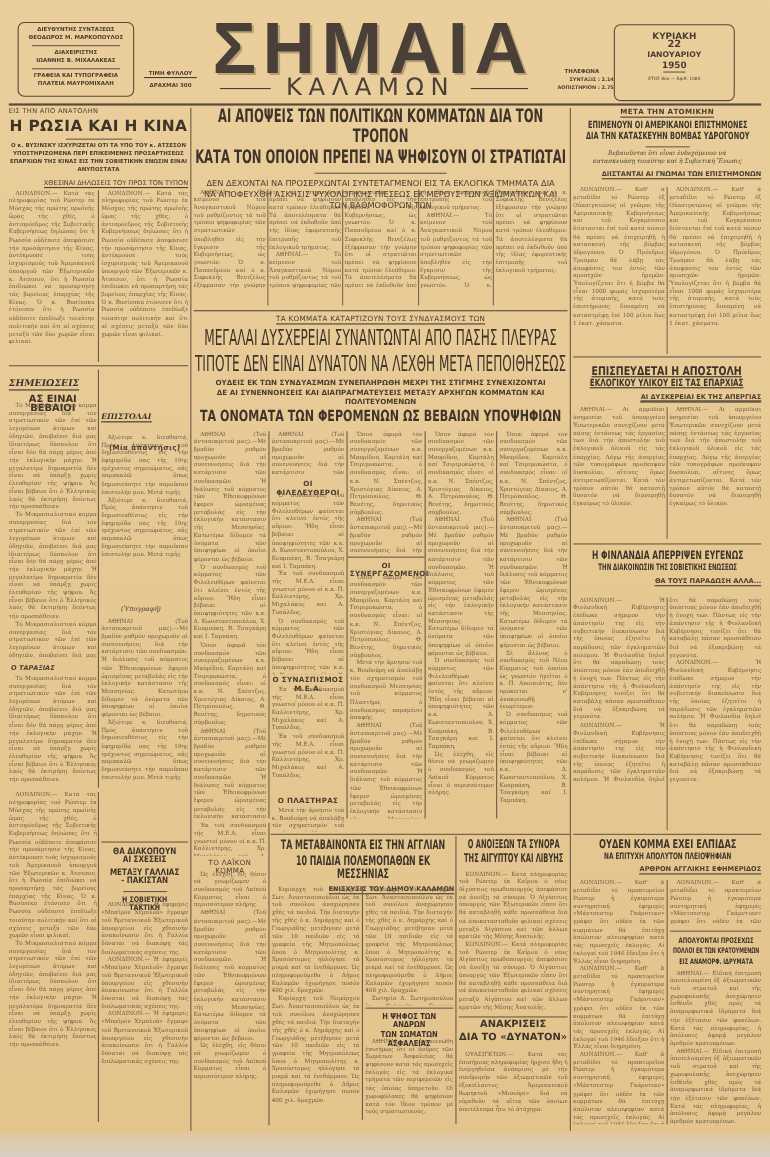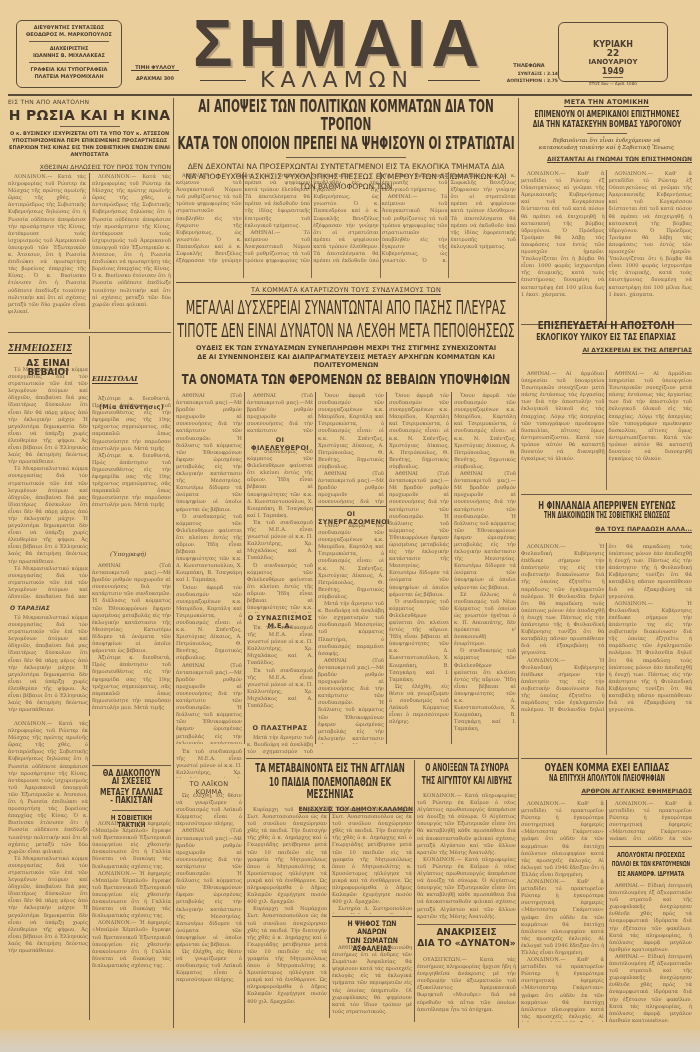--- a/index.html
+++ b/index.html
@@ -96,25 +96,25 @@
 
 <div class="abs title-main" style="left:185px;top:10px;width:300px;">ΣΗΜΑΙΑ</div>
 <div class="hrule" style="left:200px;top:80px;width:46px;background:#4a4038;"></div>
 <div class="abs title-sub" style="left:248px;top:69px;width:178px;">ΚΑΛΑΜΩΝ</div>
 <div class="hrule" style="left:428px;top:80px;width:52px;background:#4a4038;"></div>
 
 <div class="abs small-label" style="left:505px;top:62px;width:48px;text-align:center;">ΤΗΛΕΦΩΝΑ</div>
 <div class="abs small-label" style="left:500px;top:71px;width:58px;text-align:right;font-size:4.5px;">ΣΥΝΤΑΞΙΣ : 2.14</div>
 <div class="abs small-label" style="left:494px;top:78px;width:64px;text-align:right;font-size:4.5px;">ΑΟΠΙΣΤΗΡΙΟΝ : 2.75</div>
 
-<div class="abs infobox" style="left:558px;top:22px;width:110px;height:60px;font-size:7px;line-height:9px;padding-top:17px;">
+<div class="abs infobox" style="left:558px;top:22px;width:110px;height:70px;font-size:7px;line-height:9px;padding-top:5px;">
   <div style="font-size:8px;">ΚΥΡΙΑΚΗ</div>
   <div style="font-size:9px;">22</div>
   <div>ΙΑΝΟΥΑΡΙΟΥ</div>
-  <div style="font-size:8px;">1949</div>
+  <div style="font-size:8px;">1950</div>
   <div class="sep" style="margin:1px 42px;"></div>
   <div style="font-size:4px;font-weight:normal;">ΕΤΟΣ 8ον — Άριθ. 1080</div>
 </div>
 
 <div class="rule" style="left:8px;top:94px;width:684px;height:2px;"></div>
 
 <div class="vrule" style="left:173px;top:98px;height:930px;"></div>
 <div class="vrule" style="left:518px;top:98px;height:930px;"></div>
 
 <div class="abs" style="left:8px;top:98px;width:163px;">
@@ -322,21 +322,21 @@
   <div class="hrule" style="position:relative;width:40px;margin:3px auto;"></div>
   <div class="sub" style="font-family:'DejaVu Serif',serif;font-weight:normal;font-style:italic;font-size:5.5px;line-height:7.5px;padding:0 14px;">Βεβαιοῦνται ὅτι εἶναι ἐνδεχόμενον νά κατασκευάσῃ τοιαύτην καί ἡ Σοβιετική Ἕνωσις</div>
   <div class="byline" style="margin-top:3px;font-size:6px;"><span>ΔΙΙΣΤΑΝΤΑΙ ΑΙ ΓΝΩΜΑΙ ΤΩΝ ΕΠΙΣΤΗΜΟΝΩΝ</span></div>
 </div>
 <div class="col" style="left:521px;top:170px;width:171px;height:152px;column-count:2;column-gap:4px;column-rule:1px solid #6b5a48;">
   <p>ΛΟΝΔΙΝΟΝ.— Καθ' ἃ μεταδίδει τό Ρώυτερ ἐξ Οὐασιγκτώνος αἱ γνῶμαι τῆς Ἀμερικανικῆς Κυβερνήσεως καί τοῦ Κογκρέσσου διίστανται ἐπί τοῦ κατά πόσον θά πρέπει νά ἐπιχειρηθῇ ἡ κατασκευή τῆς βόμβας ὑδρογόνου. Ὁ Πρόεδρος Τρούμαν θά λάβῃ τάς ἀποφάσεις του ἐντός τῶν προσεχῶν ἡμερῶν. Ὑπολογίζεται ὅτι ἡ βόμβα θά εἶναι 1000 φοράς ἰσχυροτέρα τῆς ἀτομικῆς, κατά τούς ἐπιστήμονας δυναμένη νά καταστρέψῃ ἐπί 100 μίλια ἕως 1 ἑκατ. χάσματα.</p>
   <p>ΛΟΝΔΙΝΟΝ.— Καθ' ἃ μεταδίδει τό Ρώυτερ ἐξ Οὐασιγκτώνος αἱ γνῶμαι τῆς Ἀμερικανικῆς Κυβερνήσεως καί τοῦ Κογκρέσσου διίστανται ἐπί τοῦ κατά πόσον θά πρέπει νά ἐπιχειρηθῇ ἡ κατασκευή τῆς βόμβας ὑδρογόνου. Ὁ Πρόεδρος Τρούμαν θά λάβῃ τάς ἀποφάσεις του ἐντός τῶν προσεχῶν ἡμερῶν. Ὑπολογίζεται ὅτι ἡ βόμβα θά εἶναι 1000 φοράς ἰσχυροτέρα τῆς ἀτομικῆς, κατά τούς ἐπιστήμονας δυναμένη νά καταστρέψῃ ἐπί 100 μίλια ἕως 1 ἑκατ. χάσματα.</p>
 </div>
 
 <div class="hrule" style="left:521px;top:324px;width:171px;"></div>
-<div class="abs" style="left:521px;top:320px;width:171px;">
+<div class="abs" style="left:521px;top:332px;width:171px;text-decoration:underline;">
   <div class="hl" style="font-size:11px;transform:scaleX(0.78);width:220px;margin-left:-25px;">ΕΠΙΣΠΕΥΔΕΤΑΙ Η ΑΠΟΣΤΟΛΗ</div>
   <div class="hl" style="font-size:9px;transform:scaleX(0.72);width:238px;margin-left:-34px;margin-top:1px;">ΕΚΛΟΓΙΚΟΥ ΥΛΙΚΟΥ ΕΙΣ ΤΑΣ ΕΠΑΡΧΙΑΣ</div>
   <div class="byline" style="margin-top:4px;font-size:6px;"><span>ΑΙ ΔΥΣΚΕΡΕΙΑΙ ΕΚ ΤΗΣ ΑΠΕΡΓΙΑΣ</span></div>
 </div>
 <div class="col" style="left:521px;top:370px;width:171px;height:120px;column-count:2;column-gap:4px;column-rule:1px solid #6b5a48;">
   <p>ΑΘΗΝΑΙ.— Αἱ ἁρμόδιαι ὑπηρεσίαι τοῦ ὑπουργείου Ἐσωτερικῶν συνεχίζουν μετά πάσης ἐντάσεως τάς ἐργασίας των διά τήν ἀποστολήν τοῦ ἐκλογικοῦ ὑλικοῦ εἰς τάς ἐπαρχίας. Λόγῳ τῆς ἀπεργίας τῶν τυπογράφων προέκυψαν δυσκολίαι, αἵτινες ὅμως ἀντιμετωπίζονται. Κατά τόν τρόπον αὐτόν θά καταστῇ δυνατόν νά διανεμηθῇ ἐγκαίρως τό ὑλικόν.</p>
   <p>ΑΘΗΝΑΙ.— Αἱ ἁρμόδιαι ὑπηρεσίαι τοῦ ὑπουργείου Ἐσωτερικῶν συνεχίζουν μετά πάσης ἐντάσεως τάς ἐργασίας των διά τήν ἀποστολήν τοῦ ἐκλογικοῦ ὑλικοῦ εἰς τάς ἐπαρχίας. Λόγῳ τῆς ἀπεργίας τῶν τυπογράφων προέκυψαν δυσκολίαι, αἵτινες ὅμως ἀντιμετωπίζονται. Κατά τόν τρόπον αὐτόν θά καταστῇ δυνατόν νά διανεμηθῇ ἐγκαίρως τό ὑλικόν.</p>
 </div>
 
 <div class="hrule" style="left:521px;top:494px;width:171px;"></div>

